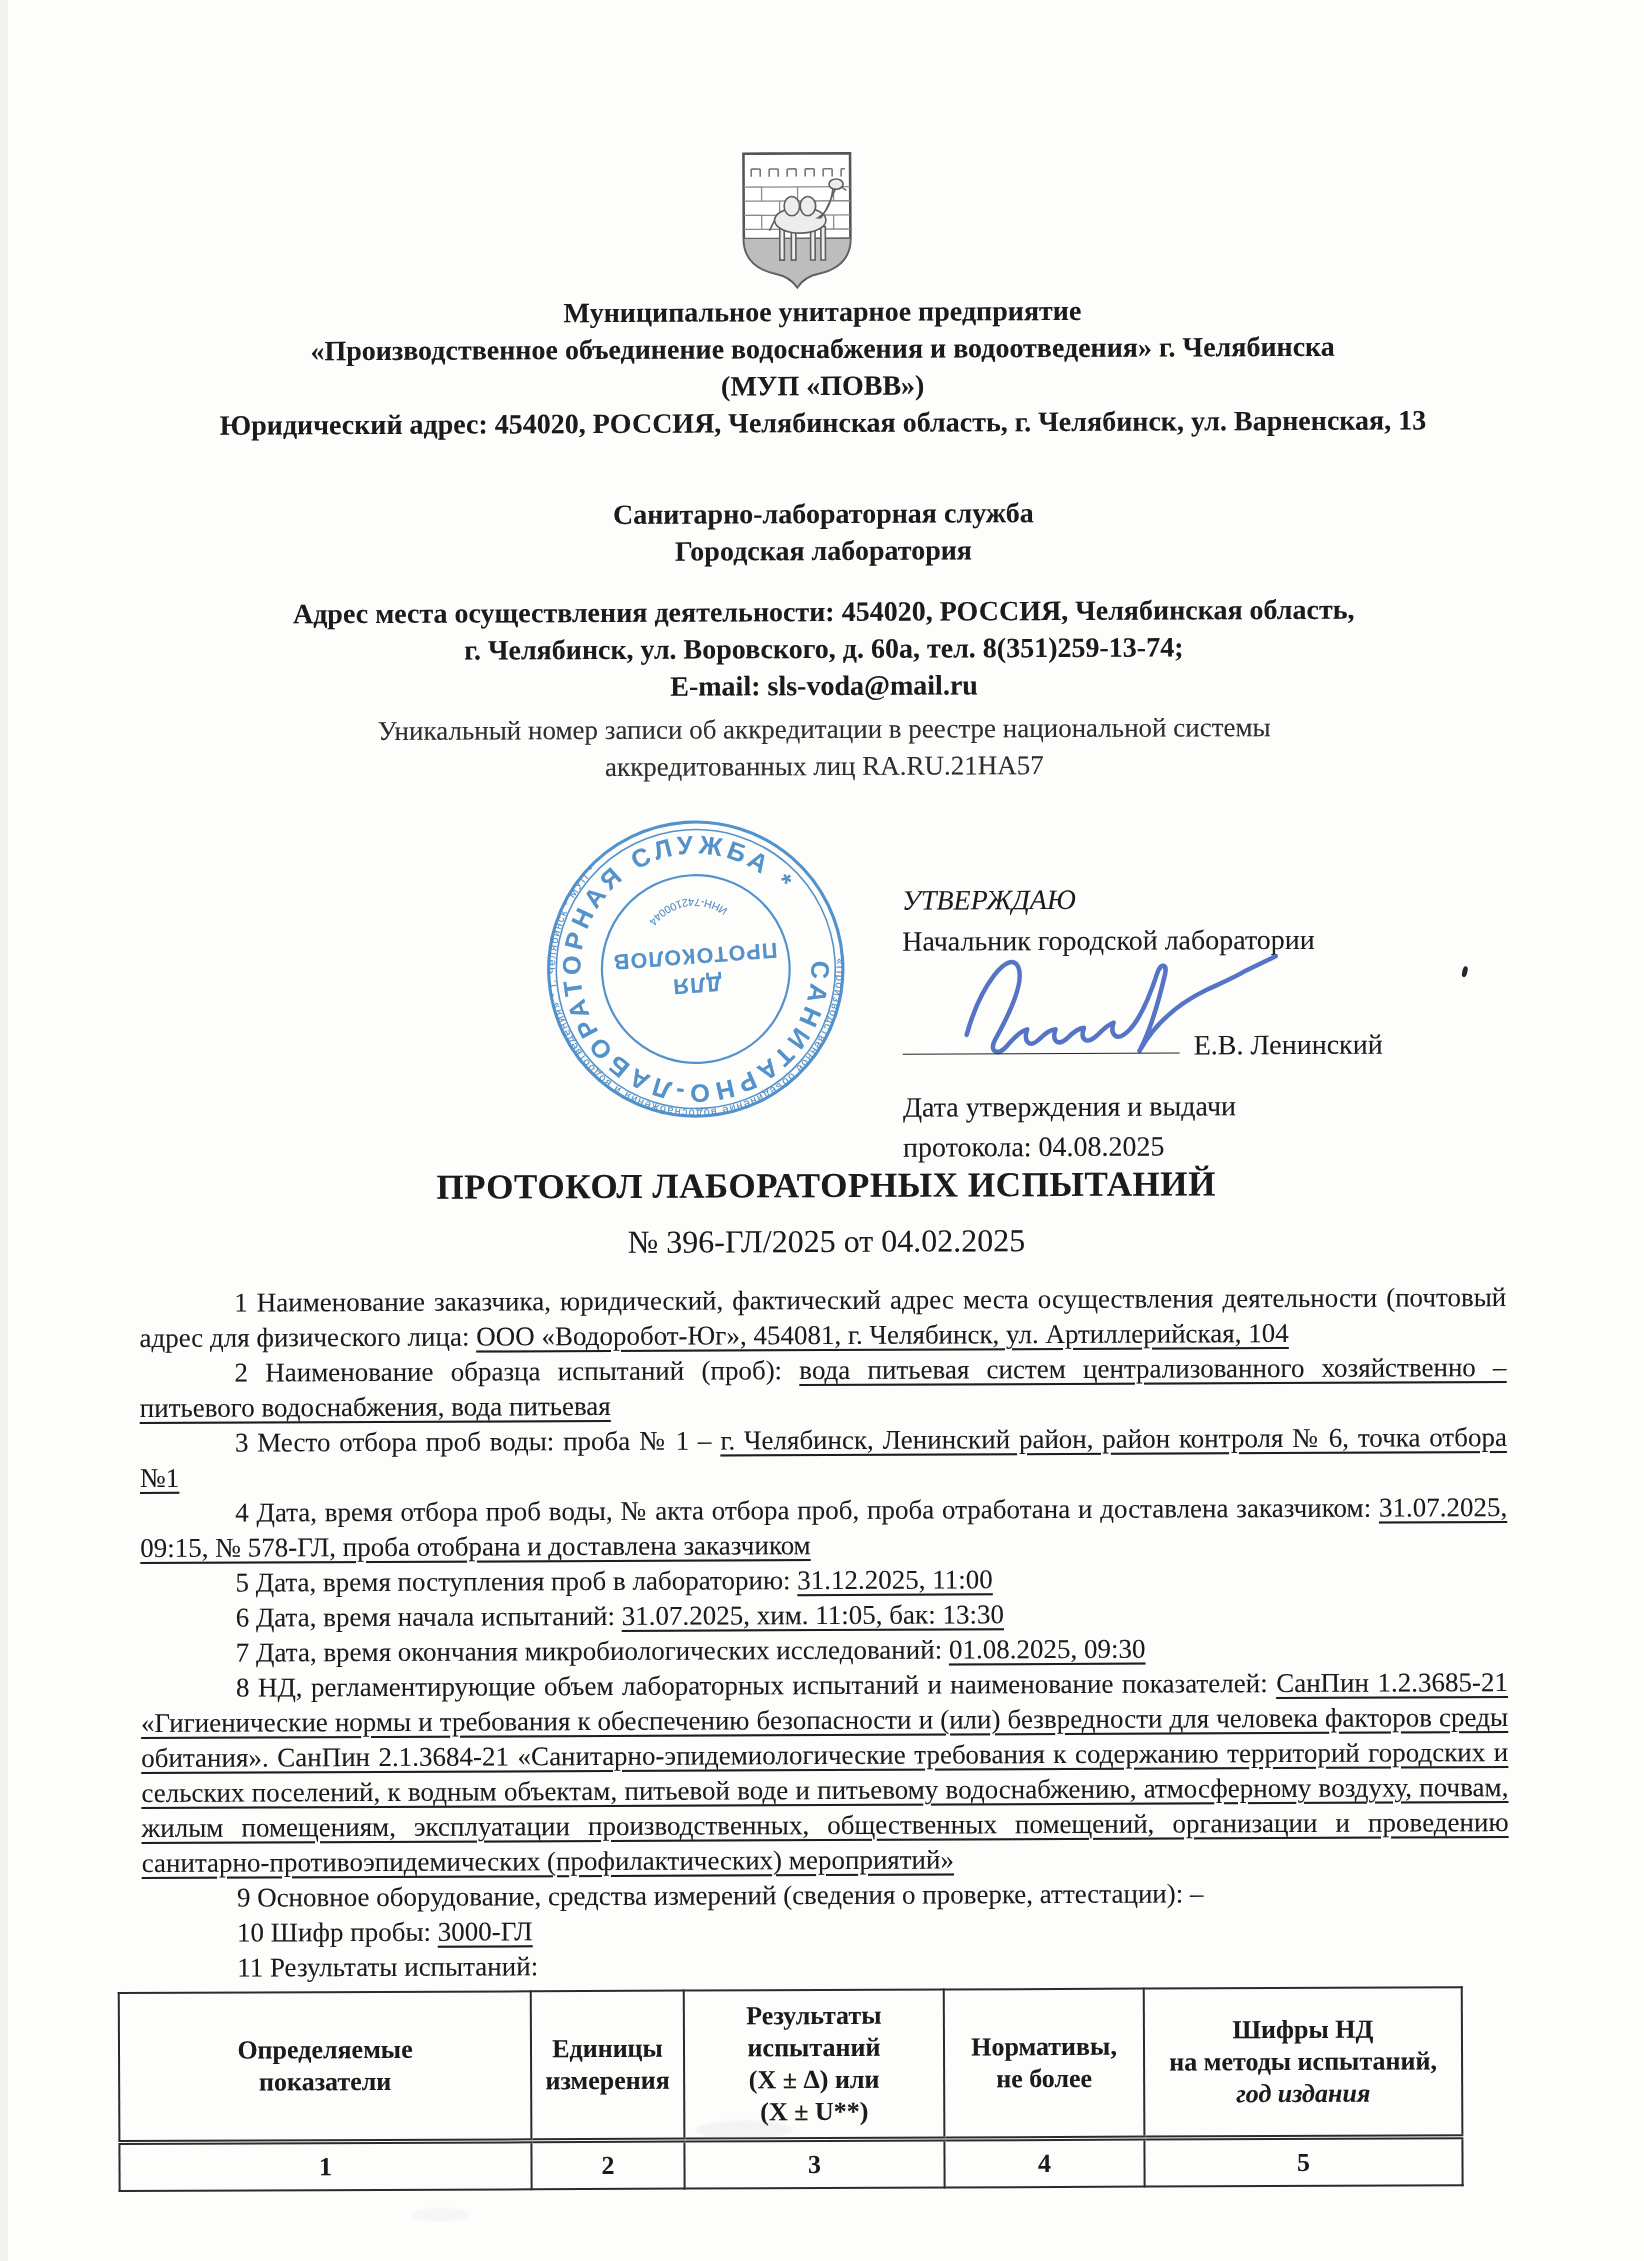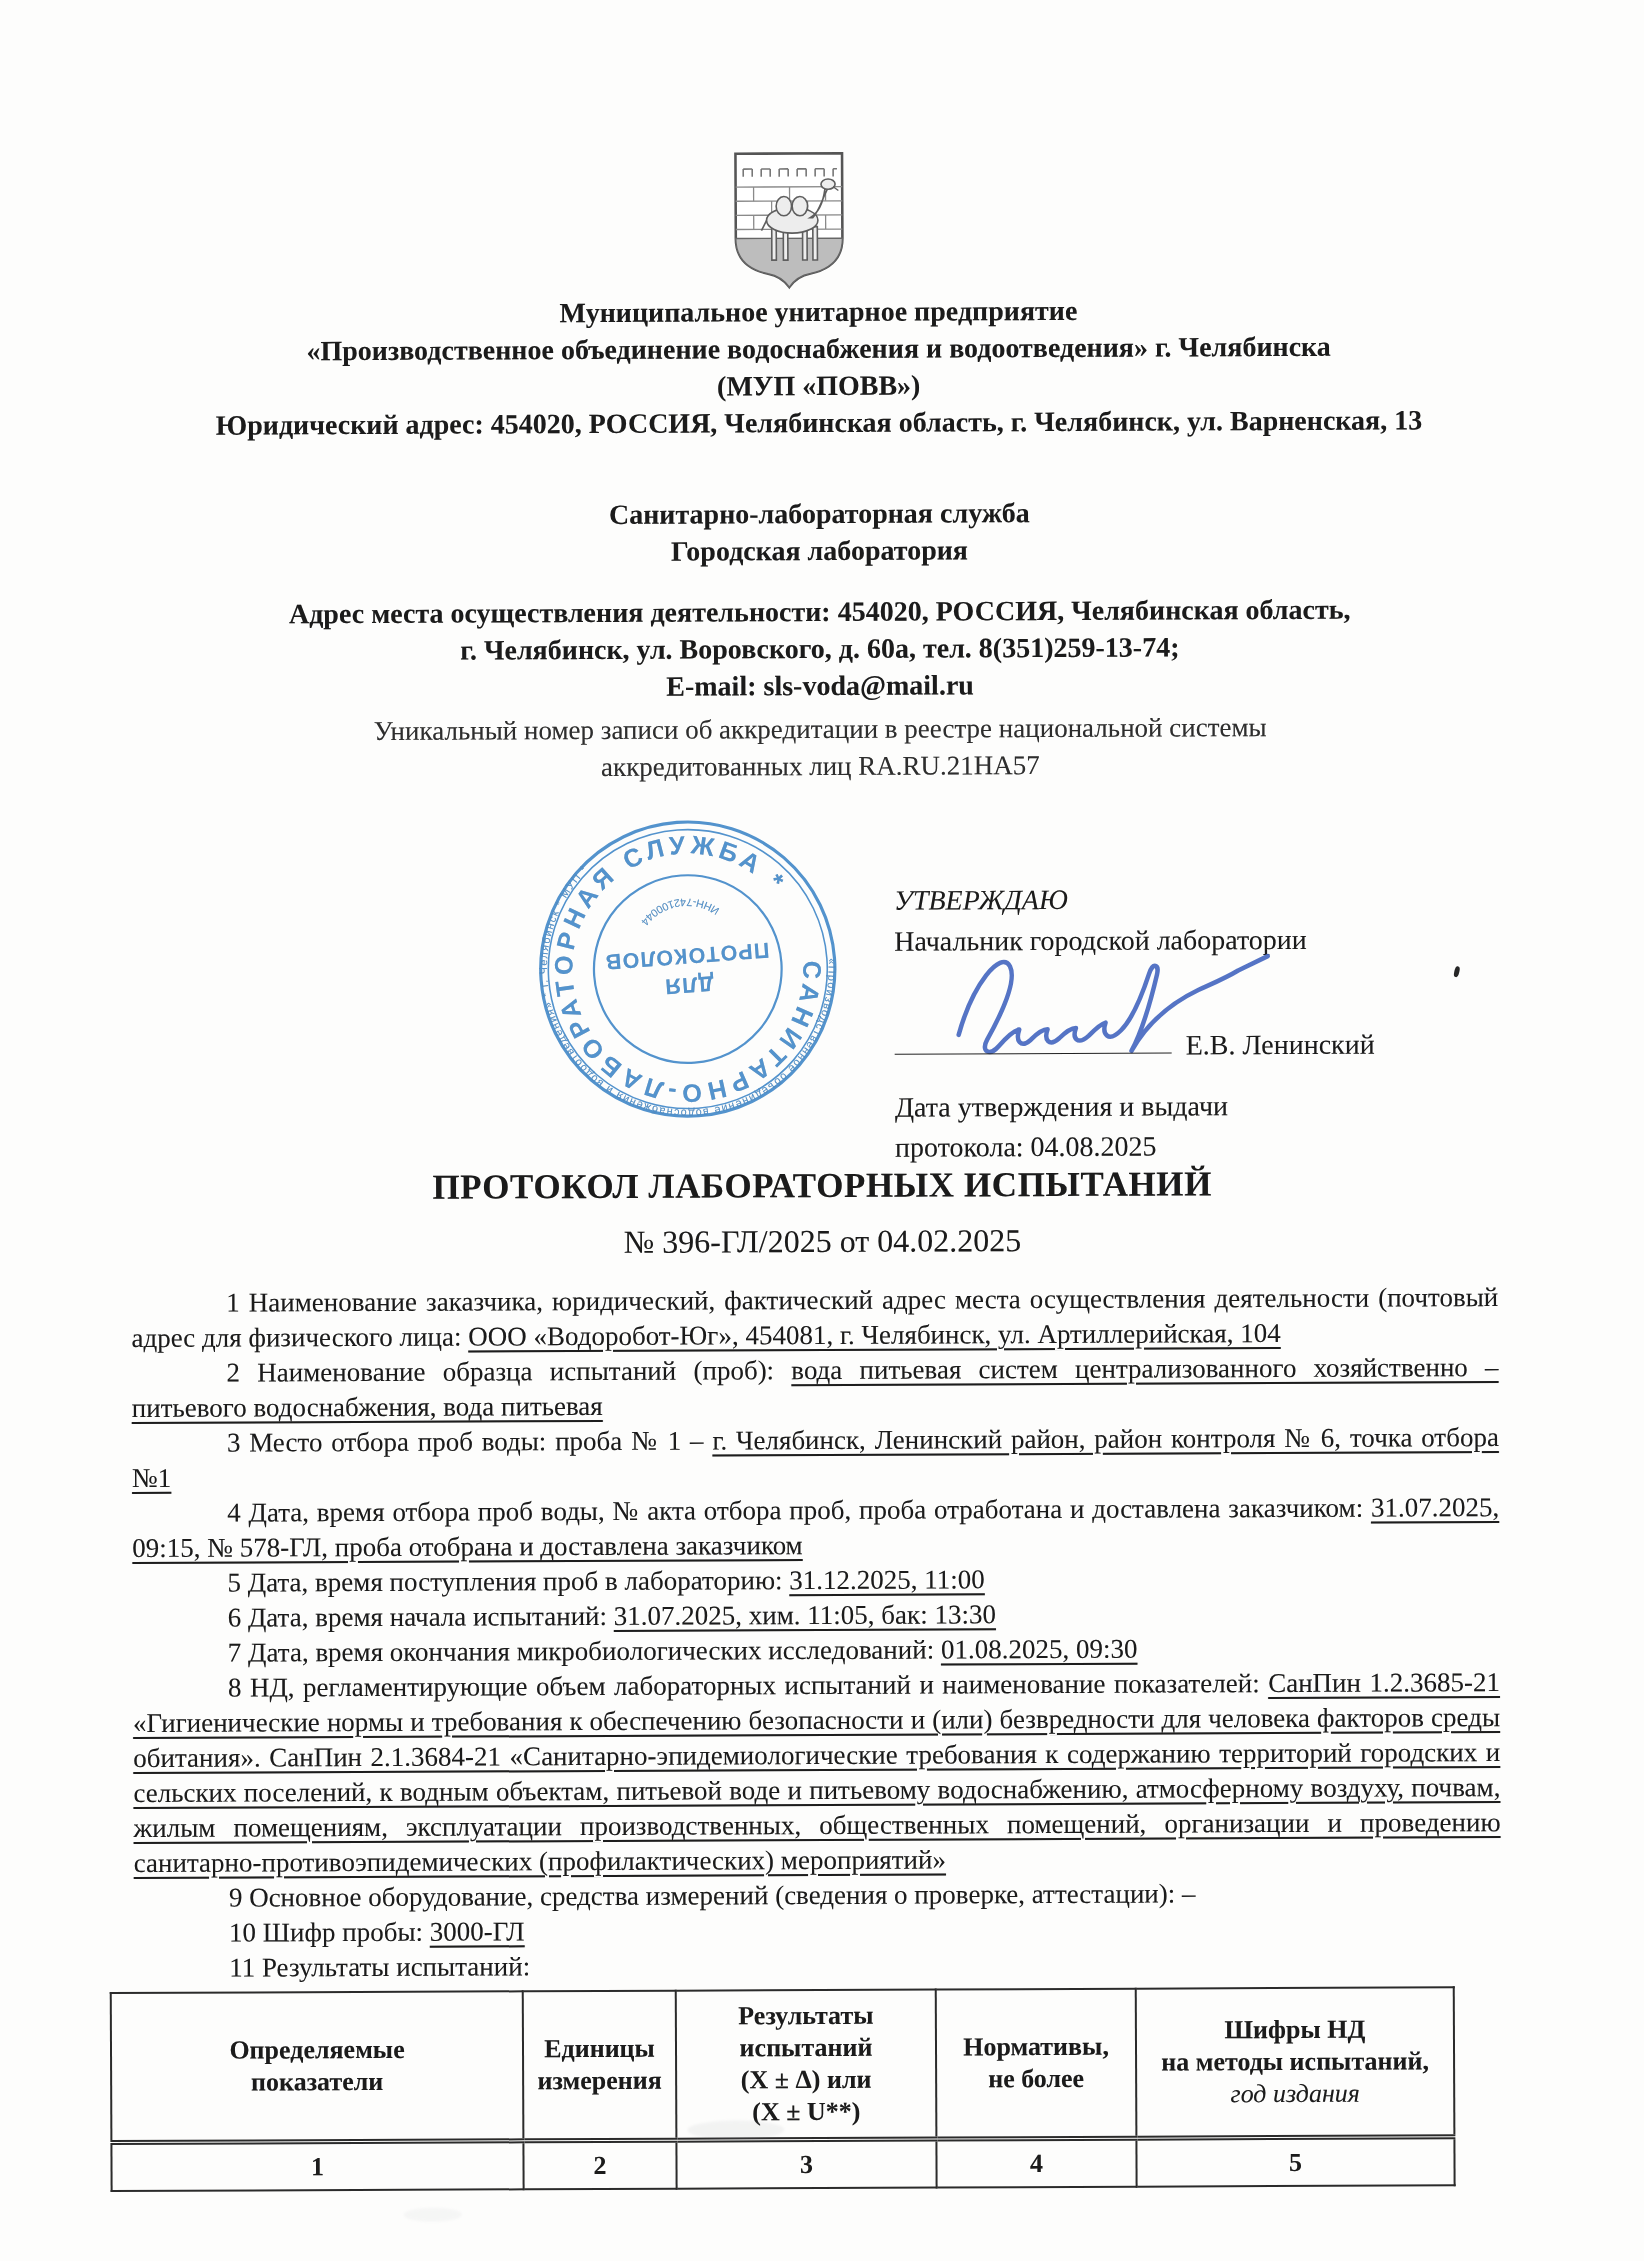--- a/index.html
+++ b/index.html
@@ -1,20 +1,20 @@
 <!DOCTYPE html>
 <html style="font-size:10.3px"><head>
 <meta charset="utf-8">
 <style>
   html,body{margin:0;padding:0;}
   body{
     width:1644px;height:2261px;position:relative;background:#f2f2f0;
     font-family:"Liberation Serif", serif;color:#1b1b1b;overflow:hidden;
   }
-  .page{position:absolute;inset:0;background:#fdfdfc;}
+  .page{position:absolute;inset:0;background:#fdfdfc;margin-left:8px;}
   .skew{position:absolute;inset:0;transform:rotate(-0.25deg);text-shadow:0 0 0.6px rgba(20,20,20,.28);}
   .center{text-align:center;width:100%;position:absolute;left:0;}
   .crest{position:absolute;left:732px;top:148px;width:122px;height:143px;}
   .org-block{top:293px;font-size:28px;line-height:37px;font-weight:bold;}
   .service-block{top:495px;font-size:28px;line-height:37px;font-weight:bold;}
   .addr-block{top:593px;font-size:28px;line-height:37px;font-weight:bold;}
   .accred-block{top:711px;font-size:27px;line-height:37px;font-weight:normal;color:#2e2e2e;}
   .stamp{position:absolute;left:530px;top:810px;width:317px;height:317px;opacity:.82;}
   .approve{position:absolute;left:895px;top:881px;width:644px;font-size:28px;line-height:40px;}
   .approve .row1{position:absolute;top:0;left:0;font-style:italic;}
@@ -29,21 +29,21 @@
   .u{text-decoration:underline;text-decoration-thickness:1.9px;text-underline-offset:5.2px;text-decoration-color:#1d1d1d;}
   .u2{text-decoration-thickness:2.6px;text-underline-offset:7.7px;}
   .content{position:absolute;top:1283px;left:106px;width:1392px;}
   .items{padding-left:24.5px;width:1367px;font-size:27px;line-height:35px;text-align:justify;}
   .items p{margin:0;text-indent:95px;}
   table.results{border-collapse:collapse;table-layout:fixed;width:1344px;margin-top:6.4px;font-size:26px;}
   table.results th{border:2.6px solid #2b2b2b;border-bottom:5.8px double #2b2b2b;font-weight:bold;
     text-align:center;vertical-align:middle;white-space:pre-line;line-height:32px;padding:9px 3.9px;}
   table.results td{border:2.6px solid #2b2b2b;font-weight:bold;text-align:center;vertical-align:middle;
     height:43px;font-size:26px;}
-  .it{font-style:italic;font-weight:normal;}
+  .it{font-style:italic;font-weight:bold;}
   .speck-a{position:absolute;left:1455px;top:969px;width:5.2px;height:11px;background:#262626;border-radius:45%;transform:rotate(14deg);}
   .speck-b{position:absolute;left:683px;top:2120px;width:97px;height:19.3px;background:#9aa0a6;opacity:.10;border-radius:50%;filter:blur(1.3px);}
   .speck-c{position:absolute;left:399px;top:2206px;width:58px;height:14px;background:#9aa0a6;opacity:.07;border-radius:50%;filter:blur(1.3px);}
   .stamp text{font-family:"Liberation Sans", sans-serif;fill:#2e7cc3;}
   .stamp .ring-big{font-size:40px;font-weight:bold;letter-spacing:7px;}
   .stamp .ring-small{font-size:17px;letter-spacing:2px;}
   .stamp .ctr{font-size:34px;font-weight:bold;letter-spacing:2px;text-anchor:middle;}
   .stamp .ctr-small{font-size:17px;letter-spacing:1px;}
 </style>
 </head>

